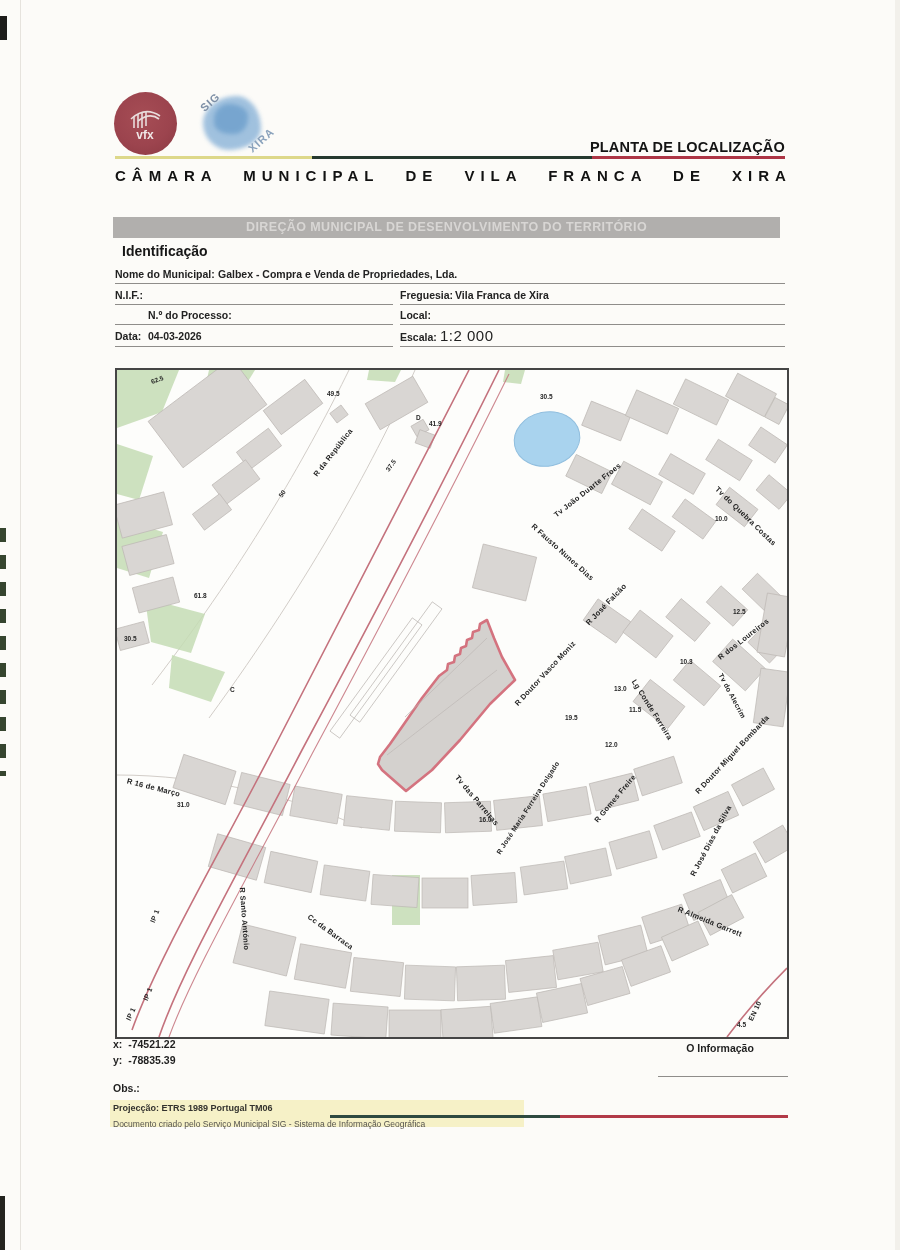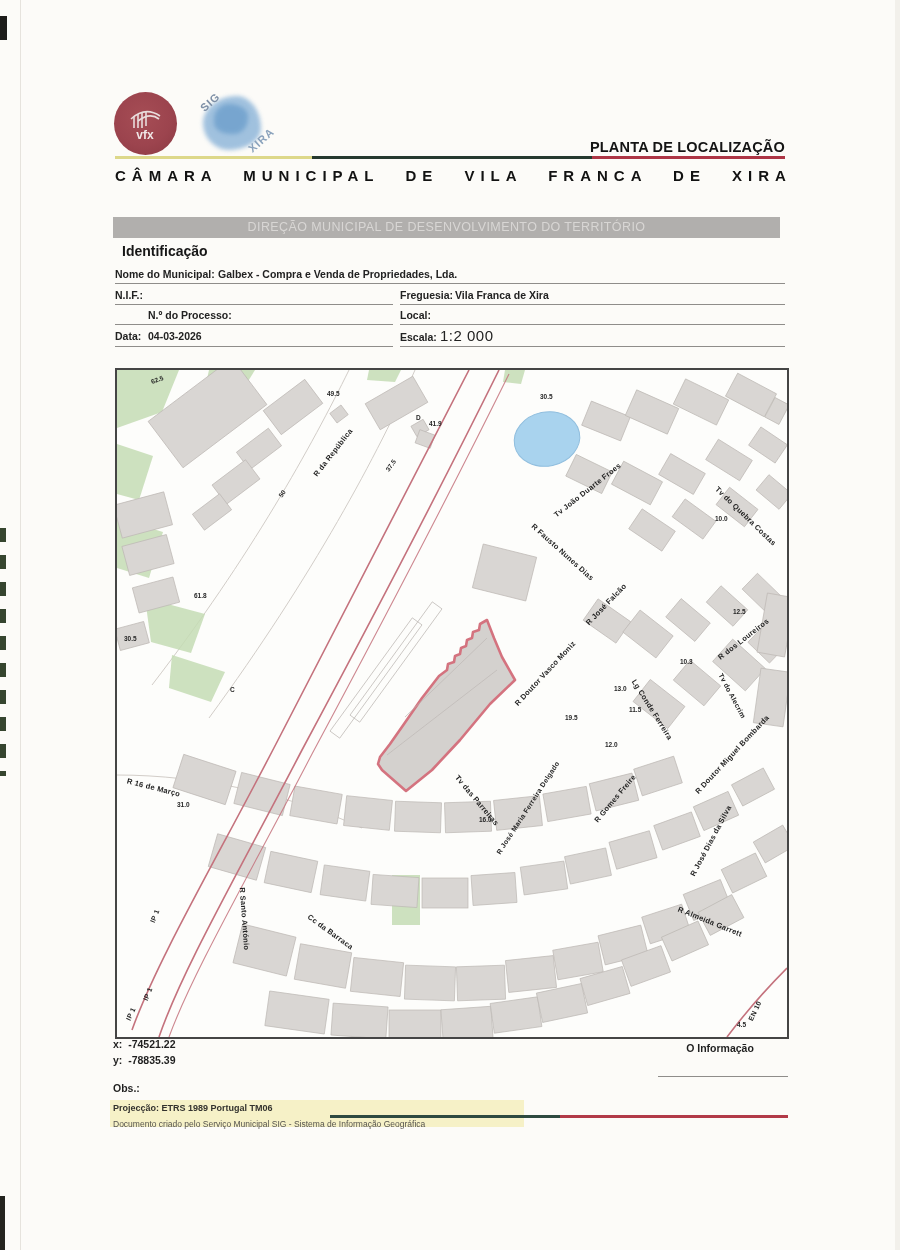--- a/index.html
+++ b/index.html
@@ -28,21 +28,21 @@
     transform:rotate(-42deg);letter-spacing:1px;}
   .planta-title{position:absolute;left:485px;top:139px;width:300px;text-align:right;
     font-weight:bold;font-size:14.5px;color:#141414;letter-spacing:.2px;}
   .divider{position:absolute;top:156px;height:3px;}
   .div-yellow{left:115px;width:197px;background:#ddd88a;}
   .div-green{left:312px;width:280px;background:#25392f;}
   .div-red{left:592px;width:193px;background:#ad3545;}
   .municipality{position:absolute;left:115px;top:167px;width:670px;text-align:center;
     font-weight:bold;font-size:15px;letter-spacing:6px;word-spacing:16px;white-space:nowrap;color:#121212;}
   .dept-bar{position:absolute;left:113px;top:217px;width:667px;height:21px;background:#b1afad;
-    text-align:center;line-height:21px;font-weight:normal;font-size:12.5px;color:#d8d6d4;letter-spacing:.4px;}
+    text-align:center;line-height:21px;font-weight:bold;font-size:12.5px;color:#d8d6d4;letter-spacing:.4px;}
   .ident-title{position:absolute;left:122px;top:243px;font-weight:bold;font-size:14px;color:#161616;}
 
   
   .frm{position:absolute;font-size:10.5px;font-weight:bold;color:#222;white-space:nowrap;}
   .frm-line{position:absolute;height:1px;background:#8f8d8a;}
   .escala-big{font-size:15px;font-weight:normal;letter-spacing:.5px;}
 
   
   .map-frame{position:absolute;left:115px;top:368px;width:670px;height:667px;
     border:2px solid #454545;background:#fdfdfb;box-sizing:content-box;}

